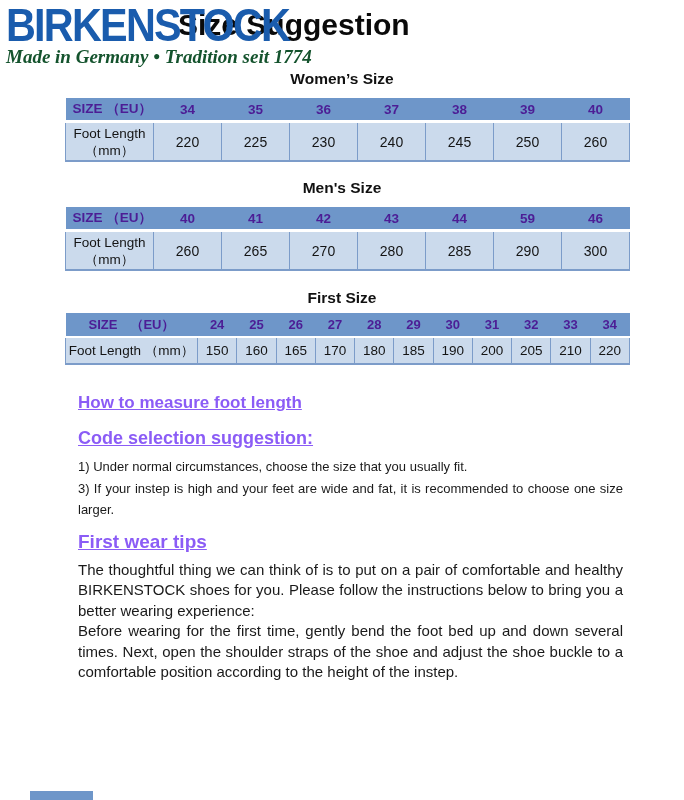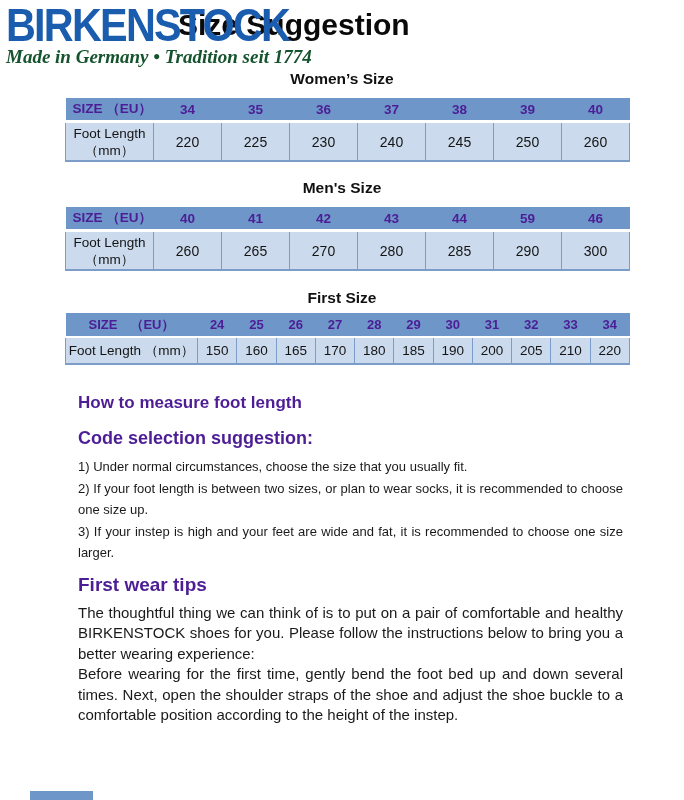--- a/index.html
+++ b/index.html
@@ -45,21 +45,21 @@
   table.adult col.lab { width:88px; }
   table.adult td { height:37px; }
   table.adult td.lab { font-size:13.5px; }
   table.adult td.lab div { line-height:17px; }
   table.child col.lab { width:132px; }
   table.child th { height:23px; font-size:13px; border-bottom-width:2px; }
   table.child th.lab { text-align:center; padding-left:0; }
   table.child td { height:25px; font-size:13.5px; }
 
   .textblock { margin-left:78px; width:545px; }
-  h2 { color:#4c1d95; }
+  h2 { color:#8b5cf6;text-decoration:underline; }
   h2.measure   { font-size:17px; margin:28px 0 0 0; }
   .steps       { margin-top:9px;  font-size:13px; line-height:20px; }
   .steps div   { margin:0; }
   h2.code      { font-size:18px; margin:15px 0 0 0; }
   .code-items  { margin-top:7px; font-size:13px; line-height:21.5px; }
   .code-items p{ margin:0; text-align:justify; }
   h2.firstwear { font-size:19px; margin:10px 0 0 0; }
   .wear        { margin-top:7px; font-size:15px; line-height:20.5px; }
   .wear p      { margin:0; text-align:justify; }
 
@@ -205,21 +205,20 @@
     </tbody>
       </table>
 
     <div class="textblock">
 
       <h2 class="measure">How to measure foot length</h2>
 
       <h2 class="code">Code selection suggestion:</h2>
       <div class="code-items">
         <p>1) Under normal circumstances, choose the size that you usually fit.</p>
-        <p>2) If your foot length is between two sizes, or plan to wear socks, it is recommended to choose one size up.</p>
         <p>3) If your instep is high and your feet are wide and fat, it is recommended to choose one size larger.</p>
       </div>
 
       <h2 class="firstwear">First wear tips</h2>
       <div class="wear">
         <p>The thoughtful thing we can think of is to put on a pair of comfortable and healthy BIRKENSTOCK shoes for you. Please follow the instructions below to bring you a better wearing experience:</p>
         <p>Before wearing for the first time, gently bend the foot bed up and down several times. Next, open the shoulder straps of the shoe and adjust the shoe buckle to a comfortable position according to the height of the instep.</p>
       </div>
 
     </div>

